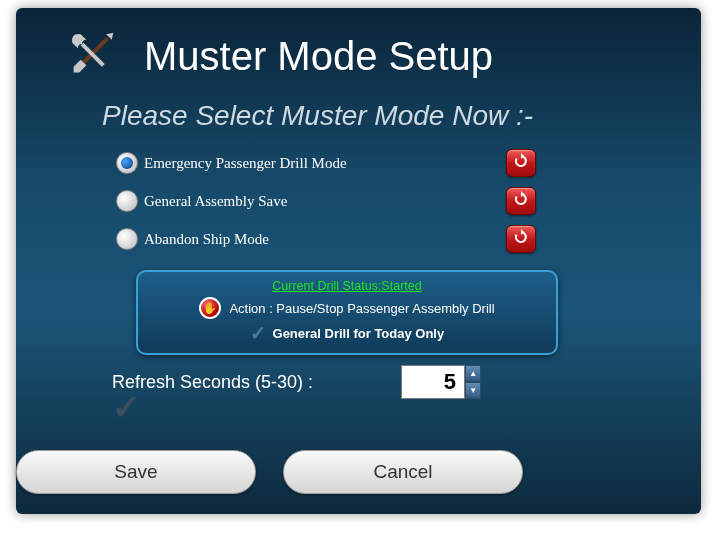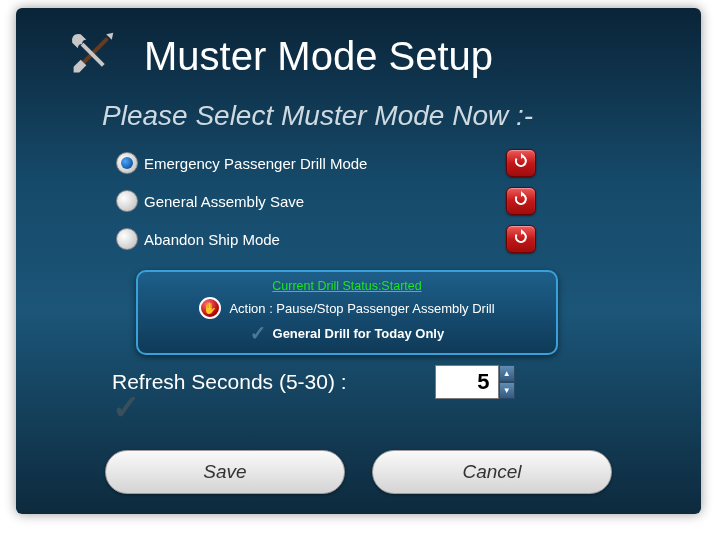--- a/index.html
+++ b/index.html
@@ -36,20 +36,21 @@
   }
   .subtitle {
     font-size: 28px;
     font-style: italic;
     color: #cfd9e0;
     margin: 14px 0 14px 86px;
   }
   .options {
     margin-left: 100px;
     width: 420px;
+    font-family: Liberation Serif, serif;
   }
   .option-row {
     display: flex;
     align-items: center;
     justify-content: space-between;
     margin: 4px 0;
     height: 34px;
   }
   .radio-group {
     display: flex;
@@ -150,21 +151,21 @@
   }
   .big-check {
     position: absolute;
     left: 0px;
     top: 22px;
     color: #3a4f5c;
     font-size: 34px;
     font-weight: bold;
   }
   .refresh-label {
-    font-size: 21px;
+    font-size: 18px;
     color: #fff;
   }
   .spinner {
     display: flex;
     height: 34px;
     margin-left: 58px;
   }
   .spinner-input {
     width: 64px;
     height: 34px;
@@ -192,23 +193,22 @@
     align-items: center;
     justify-content: center;
     cursor: pointer;
   }
   .footer {
     position: absolute;
     bottom: 20px;
     left: 0;
     width: 100%;
     display: flex;
-    justify-content: center;
+    justify-content: flex-start;
     gap: 27px;
-    font-style: italic;
   }
   .pill-btn {
     width: 240px;
     height: 44px;
     border-radius: 22px;
     background: linear-gradient(to bottom, #fafafa, #d4d4d4);
     border: 1px solid #9c9c9c;
     color: #333;
     font-size: 19px;
     display: flex;

